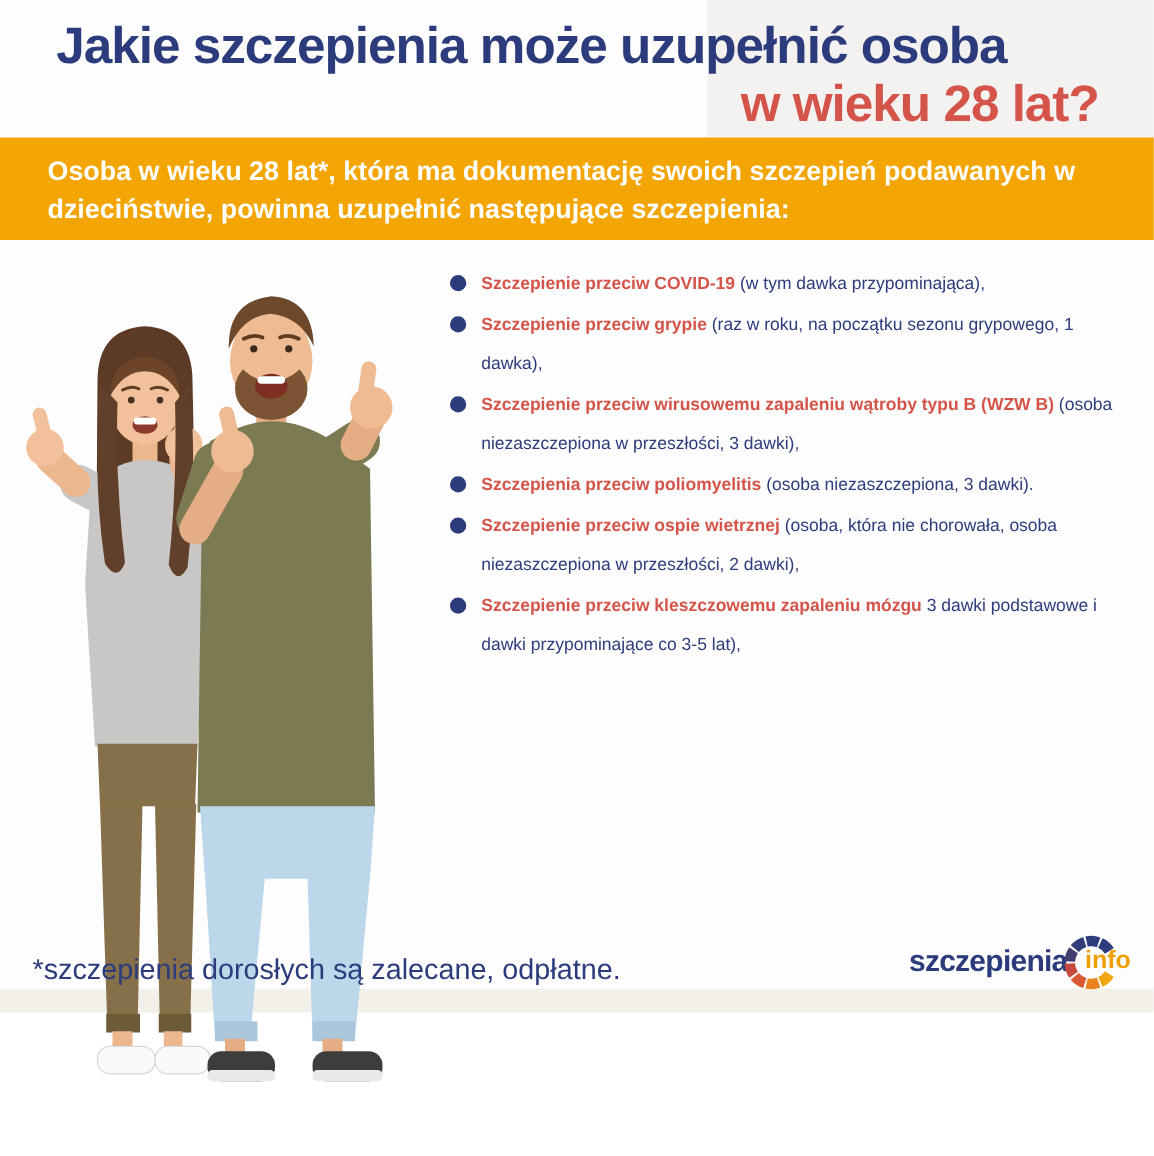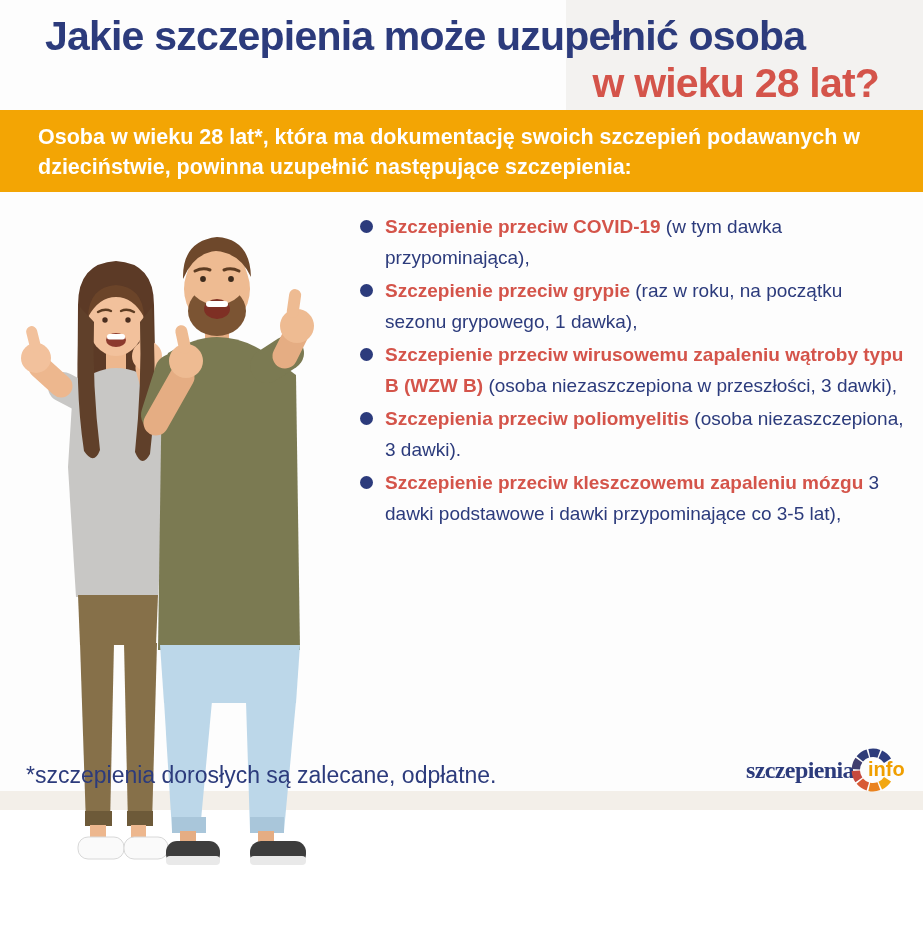--- a/index.html
+++ b/index.html
@@ -22,27 +22,27 @@
   .banner{position:absolute;top:110px;left:0;width:923px;height:82px;background:var(--orange);
     box-sizing:border-box;padding:12px 30px 0 38px;}
   .banner p{margin:0;color:#ffffff;font-weight:bold;font-size:21.5px;line-height:30px;max-width:852px;}
 
   .photo{position:absolute;left:0;top:225px;width:380px;height:650px;}
   .photo svg{display:block;}
 
   .list{position:absolute;left:360px;top:211px;width:548px;margin:0;padding:0;list-style:none;}
   .item{display:flex;margin:0 0 2px 0;}
   .bullet{flex:0 0 13px;width:13px;height:13px;border-radius:50%;background:var(--navy);margin:9px 12px 0 0;}
-  .txt{font-size:19px;line-height:31px;color:var(--navy);}
+  .txt{font-size:14px;line-height:31px;color:var(--navy);}
   .nm{color:var(--red);font-weight:bold;}
 
   .footnote{position:absolute;left:26px;bottom:21px;margin:0;font-size:23px;color:var(--navy);}
 
   .logo{position:absolute;right:26px;bottom:16px;display:flex;align-items:center;}
-  .logo-text{font-size:24px;font-weight:bold;color:var(--navy);letter-spacing:-0.6px;font-family:Liberation Serif, serif;}
+  .logo-text{font-size:24px;font-weight:bold;color:var(--navy);letter-spacing:-0.6px;}
   .ring-wrap{position:relative;width:48px;height:48px;margin-left:-5px;}
   .ring-wrap svg{width:48px;height:48px;display:block;}
   .logo-info{position:absolute;left:19px;top:50%;transform:translateY(-54%);
     font-size:20px;font-weight:bold;color:var(--info_orange);}
 </style>
 </head>
 <body>
 
 <div class="canvas">
 
@@ -146,20 +146,24 @@
       <span class="bullet"></span>
       <span class="txt"><b class="nm">Szczepienie przeciw wirusowemu zapaleniu wątroby typu B (WZW B)</b><span class="dt"> (osoba niezaszczepiona w przeszłości, 3 dawki),</span></span>
     </li>
 
 
     <li class="item">
       <span class="bullet"></span>
       <span class="txt"><b class="nm">Szczepienia przeciw poliomyelitis</b><span class="dt"> (osoba niezaszczepiona, 3 dawki).</span></span>
     </li>
 
+    <li class="item">
+      <span class="bullet"></span>
+      <span class="txt"><b class="nm">Szczepienie przeciw ospie wietrznej</b><span class="dt"> (osoba, która nie chorowała, osoba niezaszczepiona w przeszłości, 2 dawki),</span></span>
+    </li>
 
     <li class="item">
       <span class="bullet"></span>
       <span class="txt"><b class="nm">Szczepienie przeciw kleszczowemu zapaleniu mózgu</b><span class="dt"> 3 dawki podstawowe i dawki przypominające co 3-5 lat),</span></span>
     </li>
 
   </ul>
 
   <p class="footnote">*szczepienia dorosłych są zalecane, odpłatne.</p>
 

